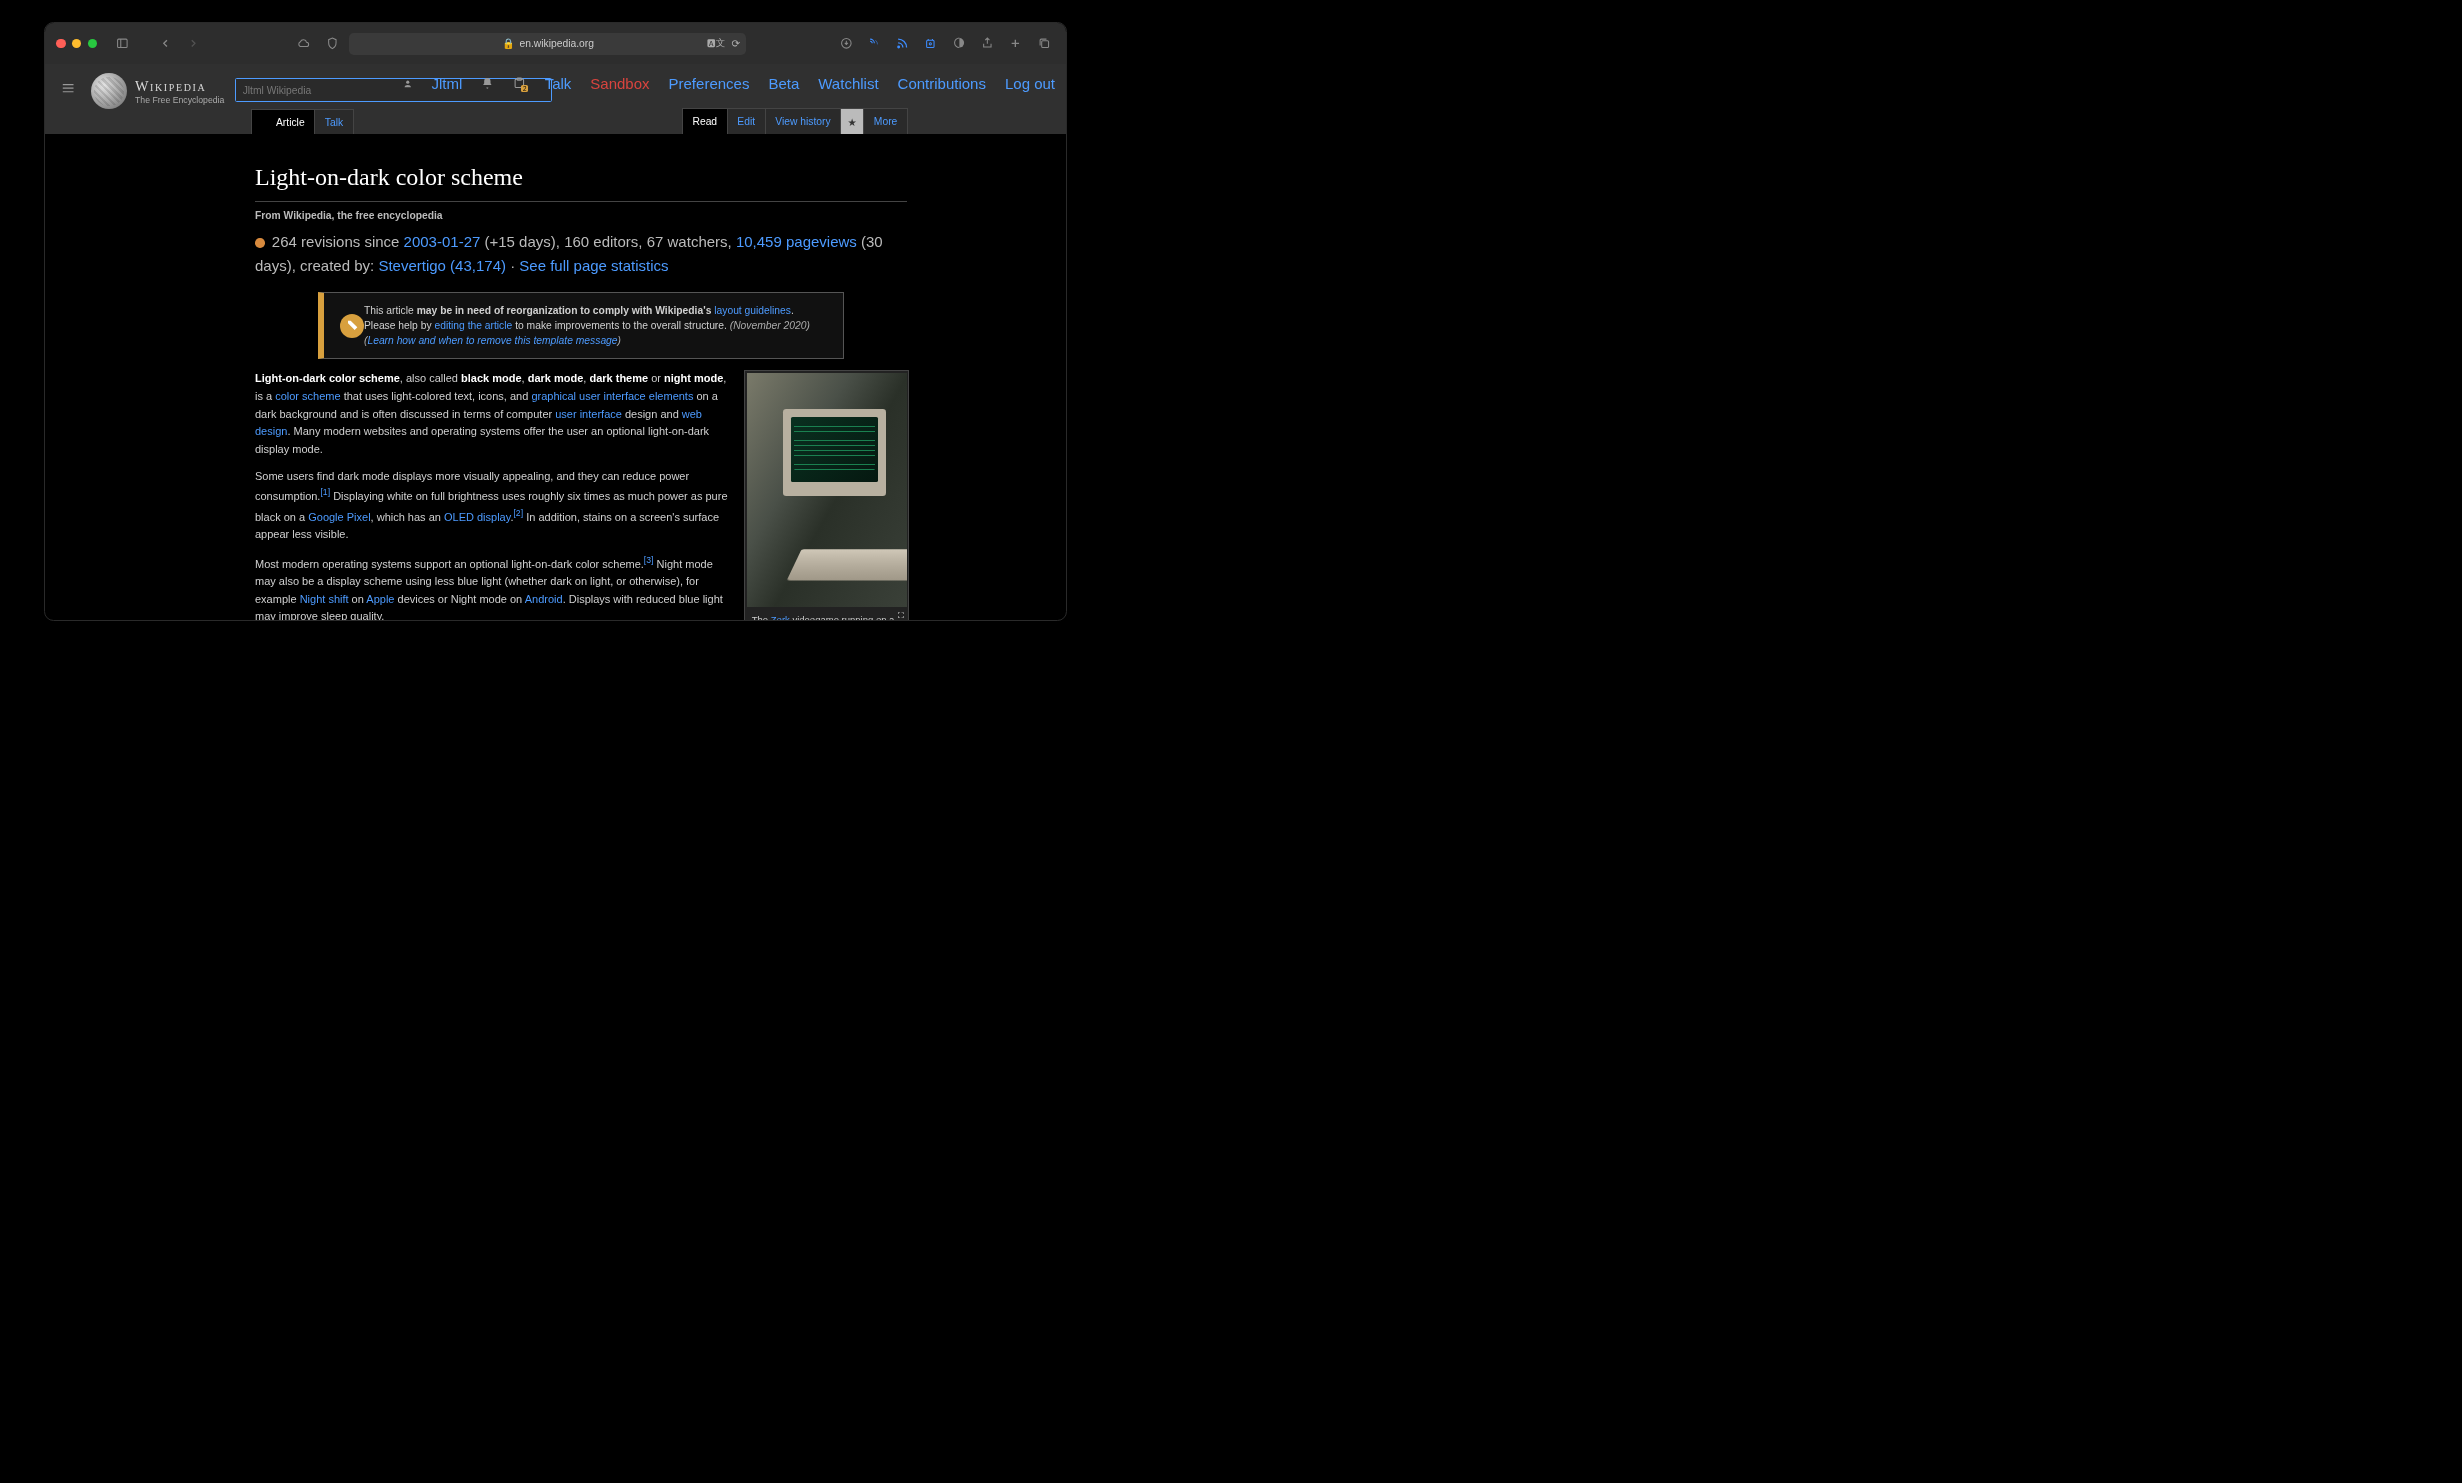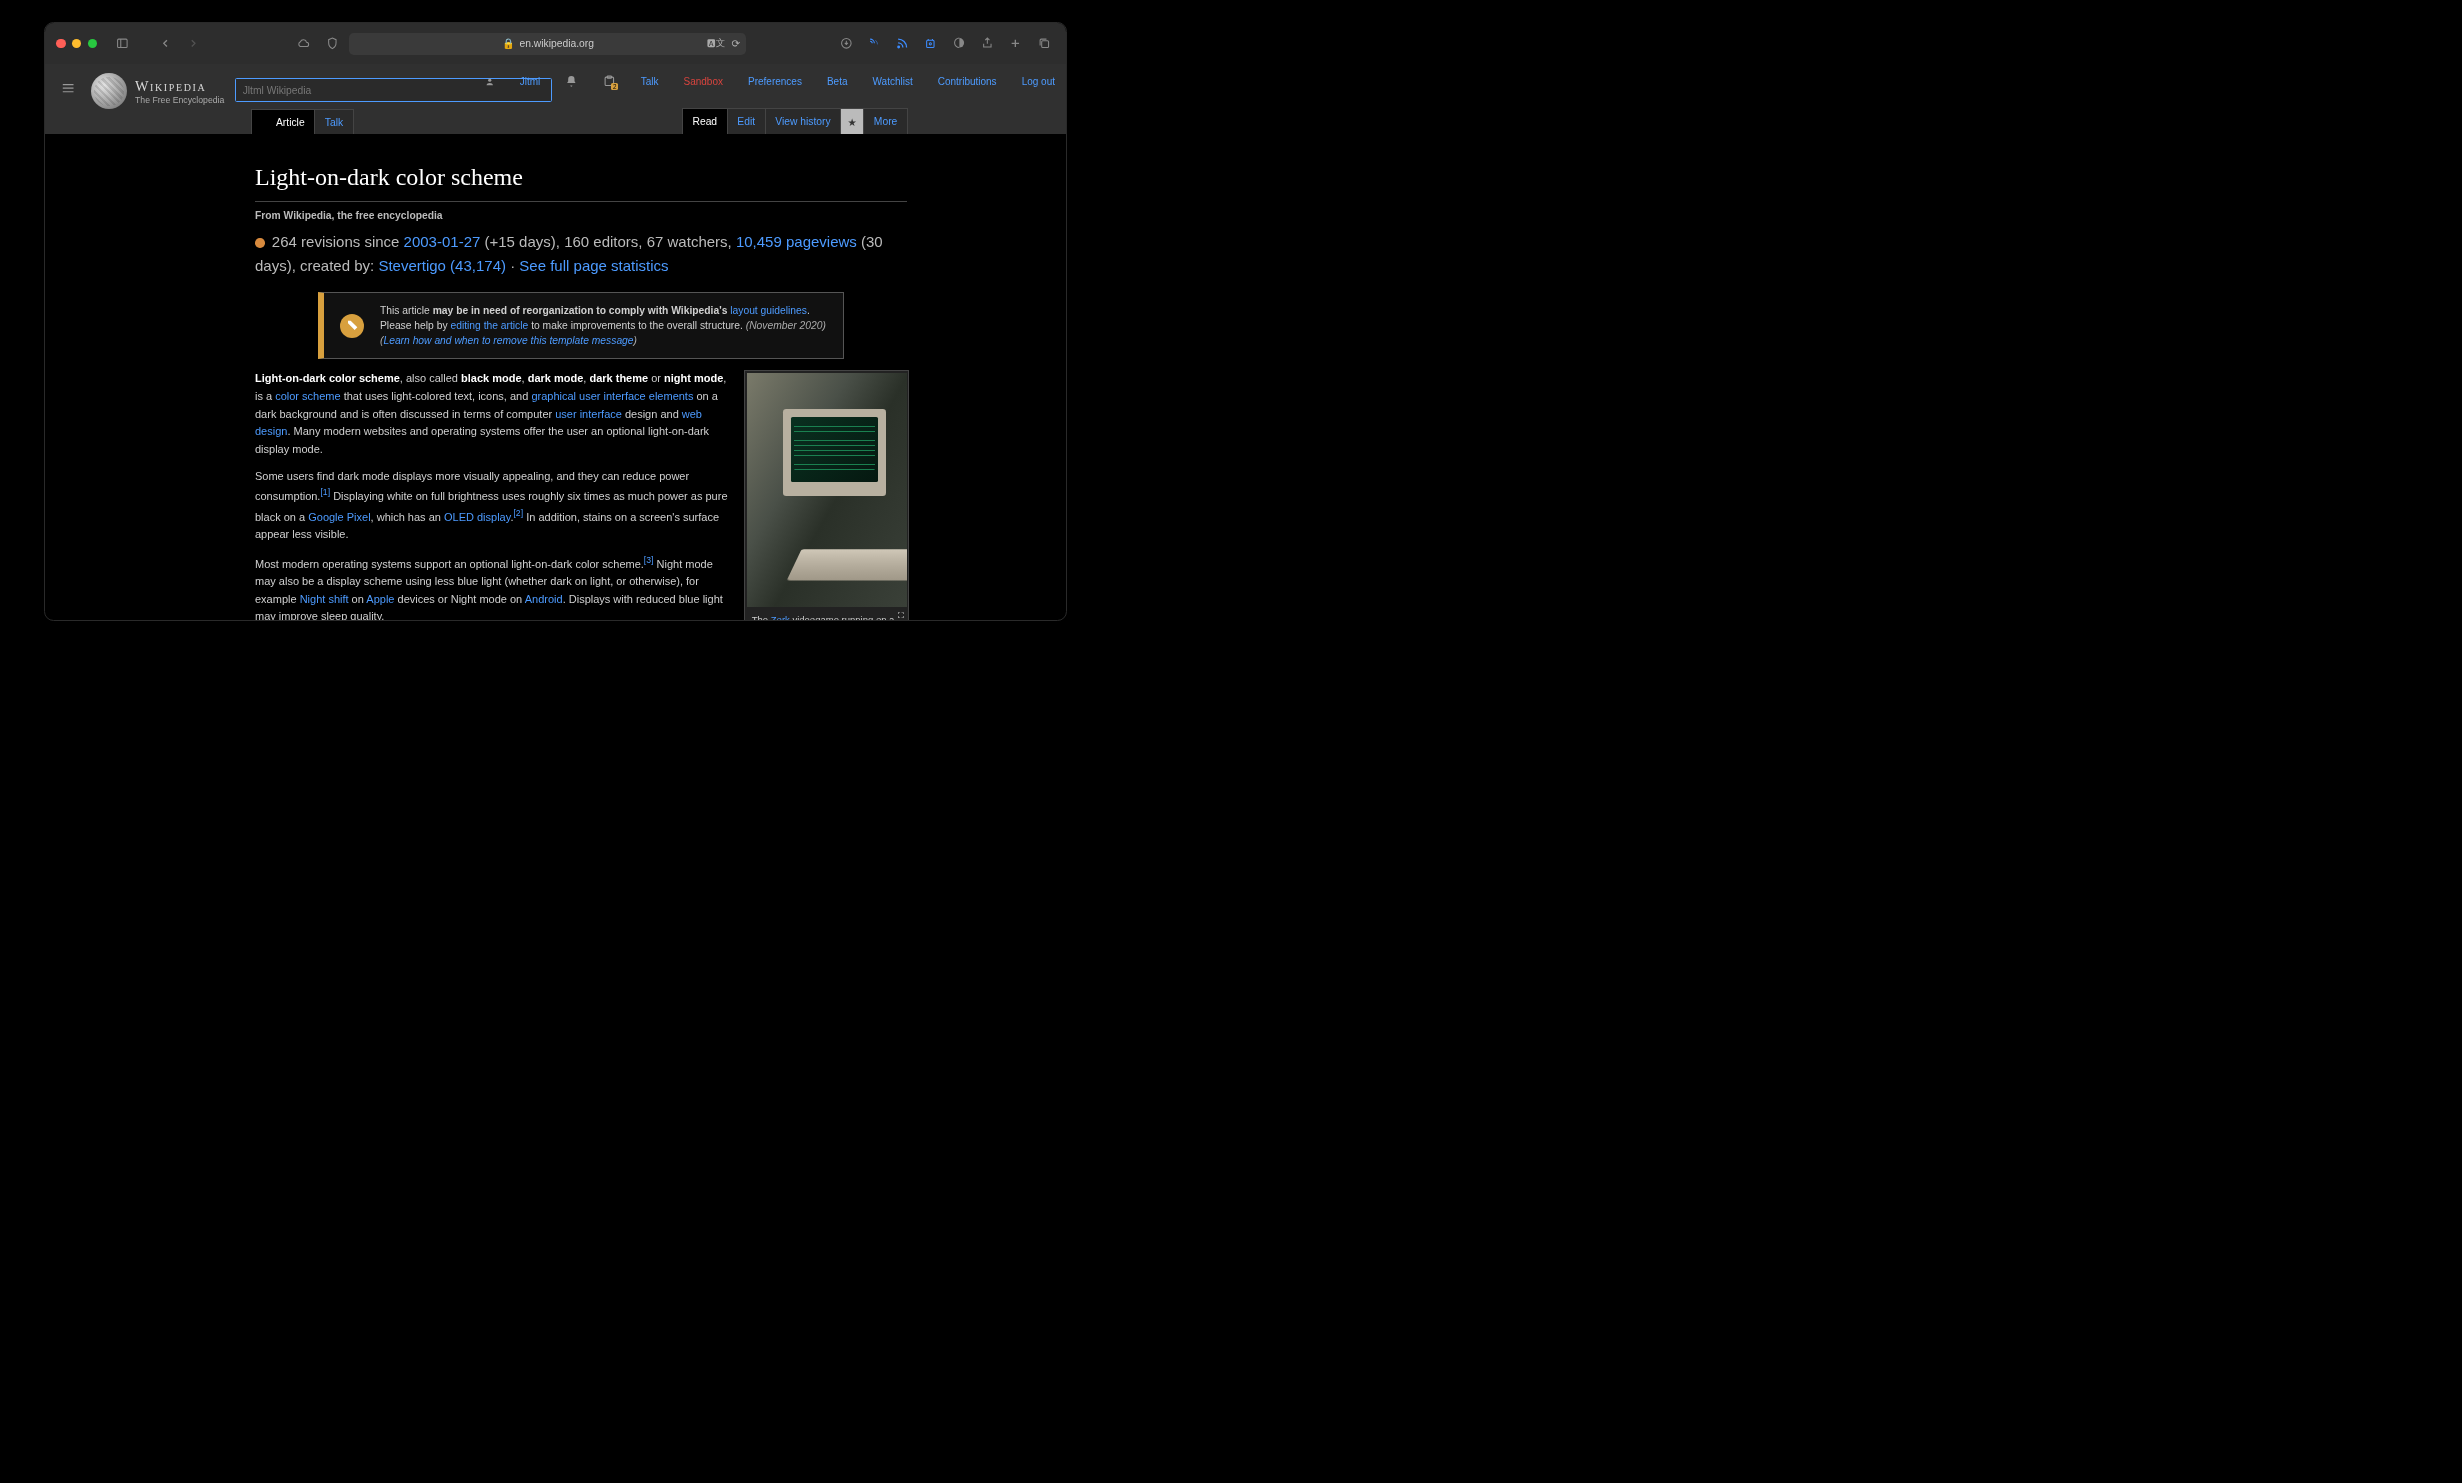--- a/index.html
+++ b/index.html
@@ -70,21 +70,21 @@
 .search {
   width: 317px; height: 24px;
   background: #2a2a2a;
   border: 0.8px solid #4d9bff;
   border-radius: 1.6px;
   padding: 0 6.3px;
   color: #888; font-size: 10.3px;
   display: flex; align-items: center;
   margin-top: 8px;
 }
-.user-links { position: absolute; right: 11px; top: 11px; display: flex; align-items: center; gap: 25px; font-size: 10px; }
+.user-links { position: absolute; right: 11px; top: 11px; display: flex; align-items: center; gap: 19px; font-size: 15px; }
 .user-links a { color: #4d9bff; text-decoration: none; }
 .user-links a.red { color: #d8443e; }
 .user-links .ico { color: #999; display: flex; align-items: center; }
 .notif-badge { position: relative; }
 .notif-badge::after { content: attr(data-c); position: absolute; bottom: -2.4px; right: -2.4px; background: #d8a03e; color: #000; font-size: 6.3px; padding: 0 1.6px; border-radius: 1.6px; }
 .page-tabs {
   position: absolute; bottom: 0; left: 206px; display: flex; gap: 0;
 }
 .page-tabs .tab {
   padding: 6.3px 9.5px; font-size: 10.3px; color: #4d9bff;
@@ -106,21 +106,21 @@
   position: relative;
 }
 h1.title { font-family: Georgia, serif; font-size: 24px; font-weight: normal; color: #fff; border-bottom: 0.8px solid #444; padding-bottom: 4.8px; margin-bottom: 6.3px; }
 .subtitle { font-size: 10.3px; color: #bbb; margin-bottom: 4.8px; font-weight: bold; }
 .stats { font-size: 15px; color: #bbb; margin-bottom: 14.3px; }
 .stats a { color: #4d9bff; text-decoration: none; }
 .stats .bullet { display: inline-block; width: 9.5px; height: 9.5px; background: #d88a3e; border-radius: 50%; vertical-align: middle; margin-right: 3.2px; }
 .notice {
   border: 0.8px solid #555; border-left: 6.3px solid #d8a03e;
   background: #111;
-  display: flex; gap: 16px; align-items: center;
+  display: flex; align-items: center;
   padding: 9.5px 16px;
   margin: 0 63px 11px 63px;
   font-size: 10.3px; line-height: 1.5;
 }
 .notice .nicon { width: 24px; height: 24px; background: #d8a03e; border-radius: 50%; display: flex; align-items: center; justify-content: center; flex-shrink: 0; }
 .notice a { color: #4d9bff; }
 .notice i { color: #aaa; font-style: italic; }
 .body p { margin-bottom: 9.5px; color: #d0d0d0; }
 .body a { color: #4d9bff; text-decoration: none; }
 .body b { color: #fff; font-weight: 600; }

